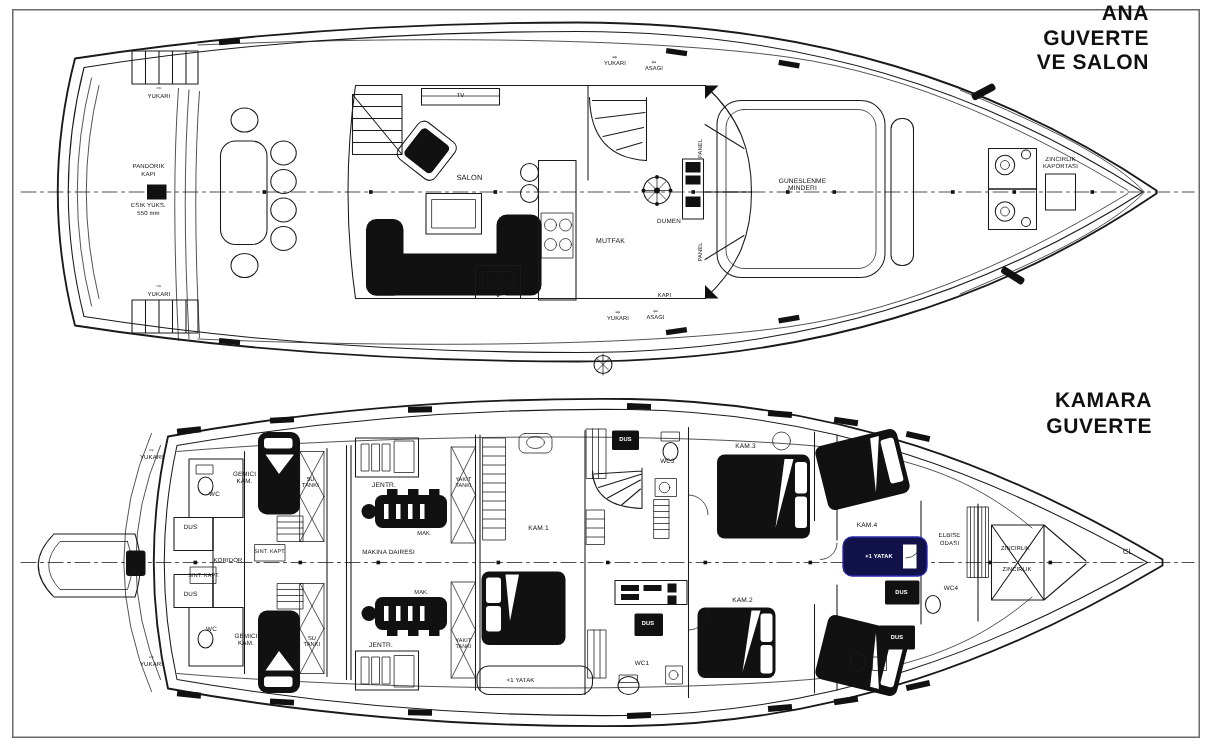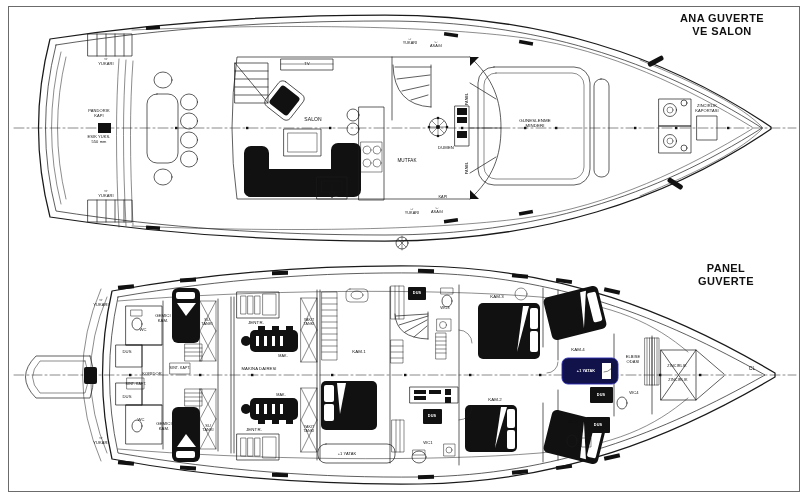--- a/index.html
+++ b/index.html
@@ -11,21 +11,21 @@
   svg .hull{stroke-width:1.25;}
   svg .thin{stroke-width:.5;}
   svg .blk{fill:#111;stroke:none;}
   svg .wht{fill:#fff;stroke:none;}
   svg .navy{fill:#12124a;stroke:#2b2bb0;stroke-width:.9;}
   svg .cl{fill:none;stroke:#2a2a2a;stroke-width:.55;stroke-dasharray:10 3 2 3;}
   #label-layer{position:absolute;left:0;top:0;width:810px;height:500px;}
   .lbl{position:absolute;transform:translate(-50%,-50%);color:#101010;text-align:center;
        line-height:1.18;white-space:pre-line;letter-spacing:.1px;}
   .lbl.inv{color:#ffffff;font-weight:bold;}
-  .title{font-weight:bold;font-size:11px;letter-spacing:.4px;}
+  .title{font-weight:bold;font-size:14px;letter-spacing:.4px;text-align:right;}
 </style>
 </head>
 <body>
 
 <div id="stage">
   <div id="frame"></div>
 
   <svg width="810" height="500" viewBox="0 0 810 500">
 
     <g>
@@ -329,21 +329,21 @@
         <rect x="512" y="470" width="16" height="4" transform="rotate(-5 520 472)"></rect>
         <rect x="556" y="465" width="16" height="4" transform="rotate(-8 564 467)"></rect>
         <rect x="604" y="455" width="16" height="4" transform="rotate(-13 612 457)"></rect>
       </g>
     </g>
   </svg>
 
   <div id="label-layer">
     <div class="lbl title" style="left:722px;top:25px;">ANA GUVERTE
 VE SALON</div>
-    <div class="lbl title" style="left:726px;top:275px;">PANEL GUVERTE</div>
+    <div class="lbl title" style="left:726px;top:275px;">KAMARA GUVERTE</div>
   <div class="lbl" style="left: 106px; top: 62px; font-size: 4px;">⇨
 YUKARI</div>
       <div class="lbl" style="left: 106px; top: 194px; font-size: 4px;">⇨
 YUKARI</div>
       <div class="lbl" style="left: 99px; top: 114px; font-size: 4px;">PANDORIK
 KAPI</div>
       <div class="lbl" style="left: 99px; top: 140px; font-size: 4px;">ESIK YUKS.
 550 mm</div>
       <div class="lbl" style="left: 307px; top: 64px; font-size: 4px;">TV</div>
       <div class="lbl" style="left: 410px; top: 41px; font-size: 3.8px;">⇨

